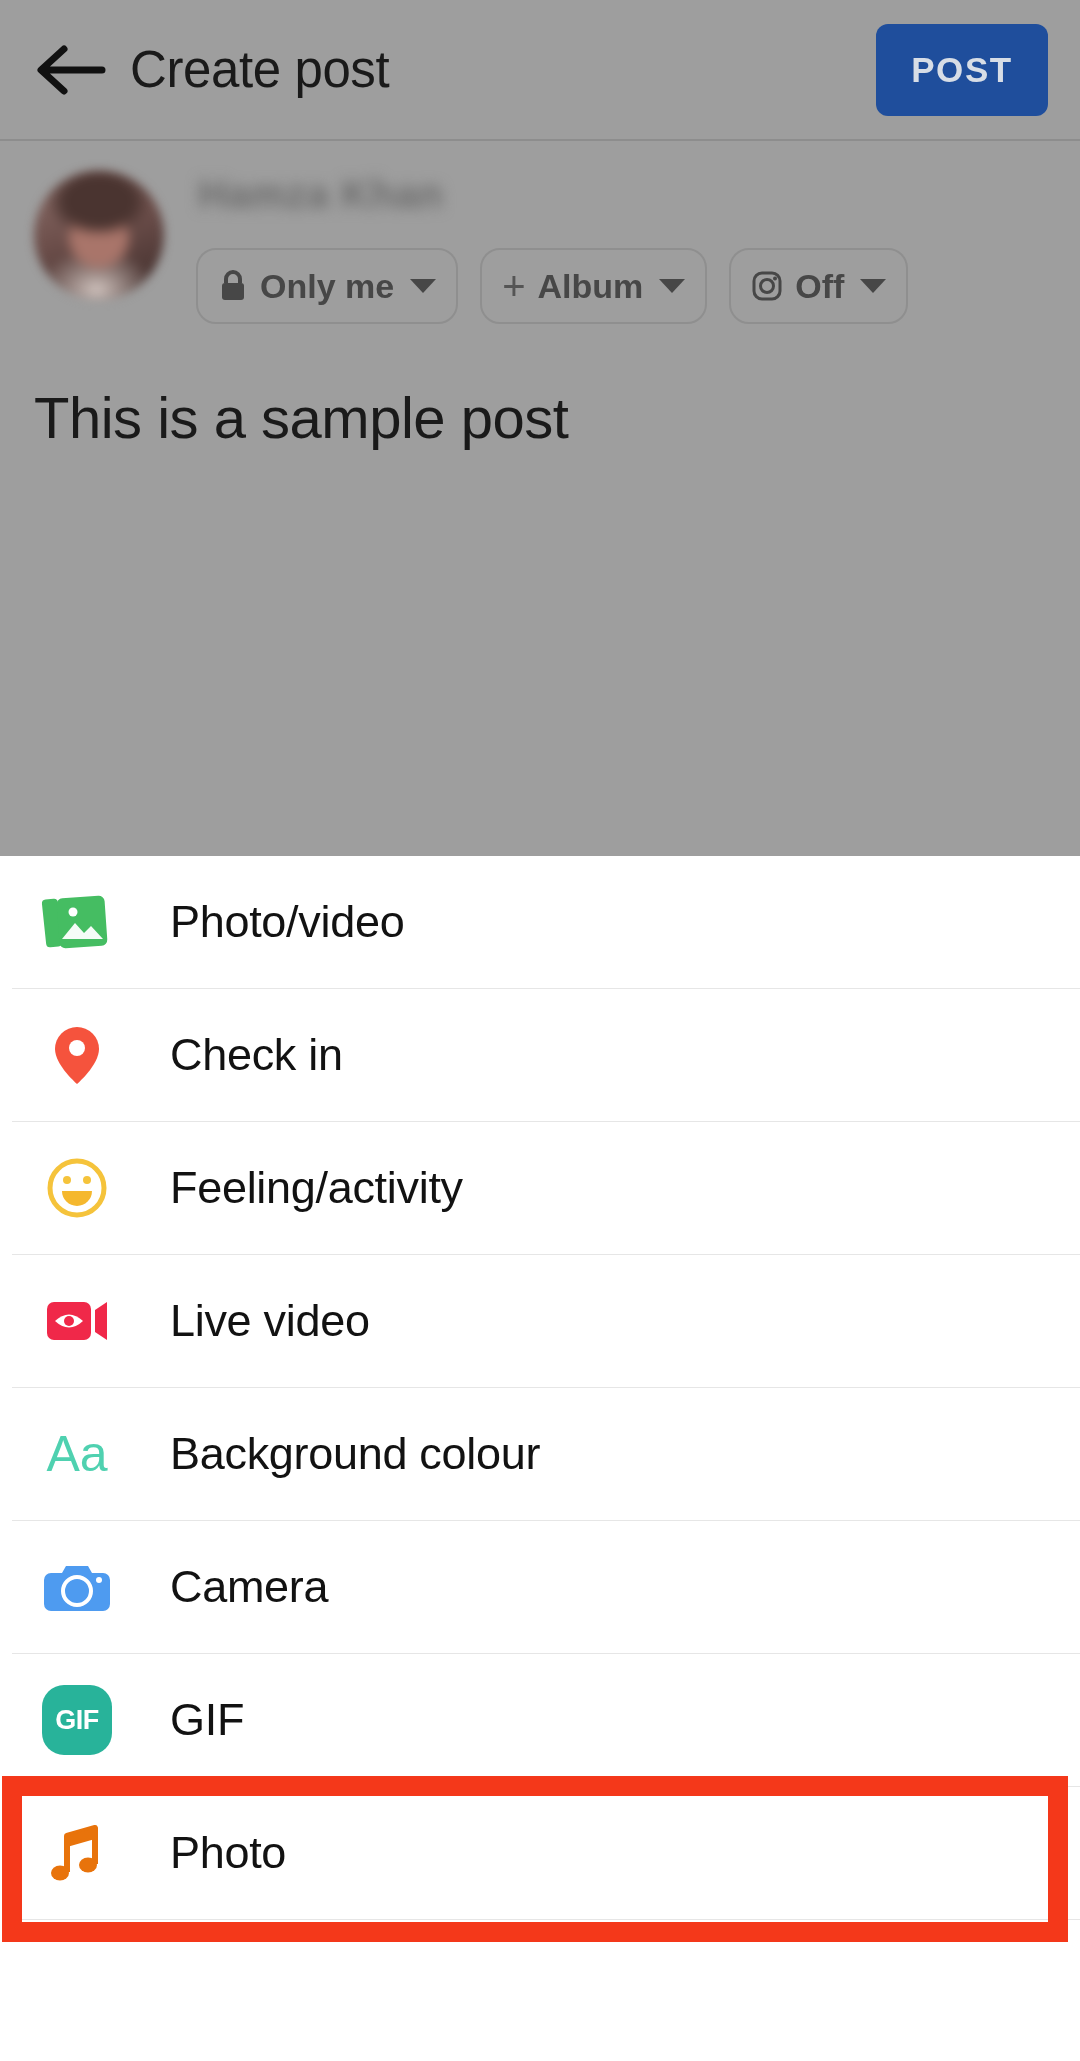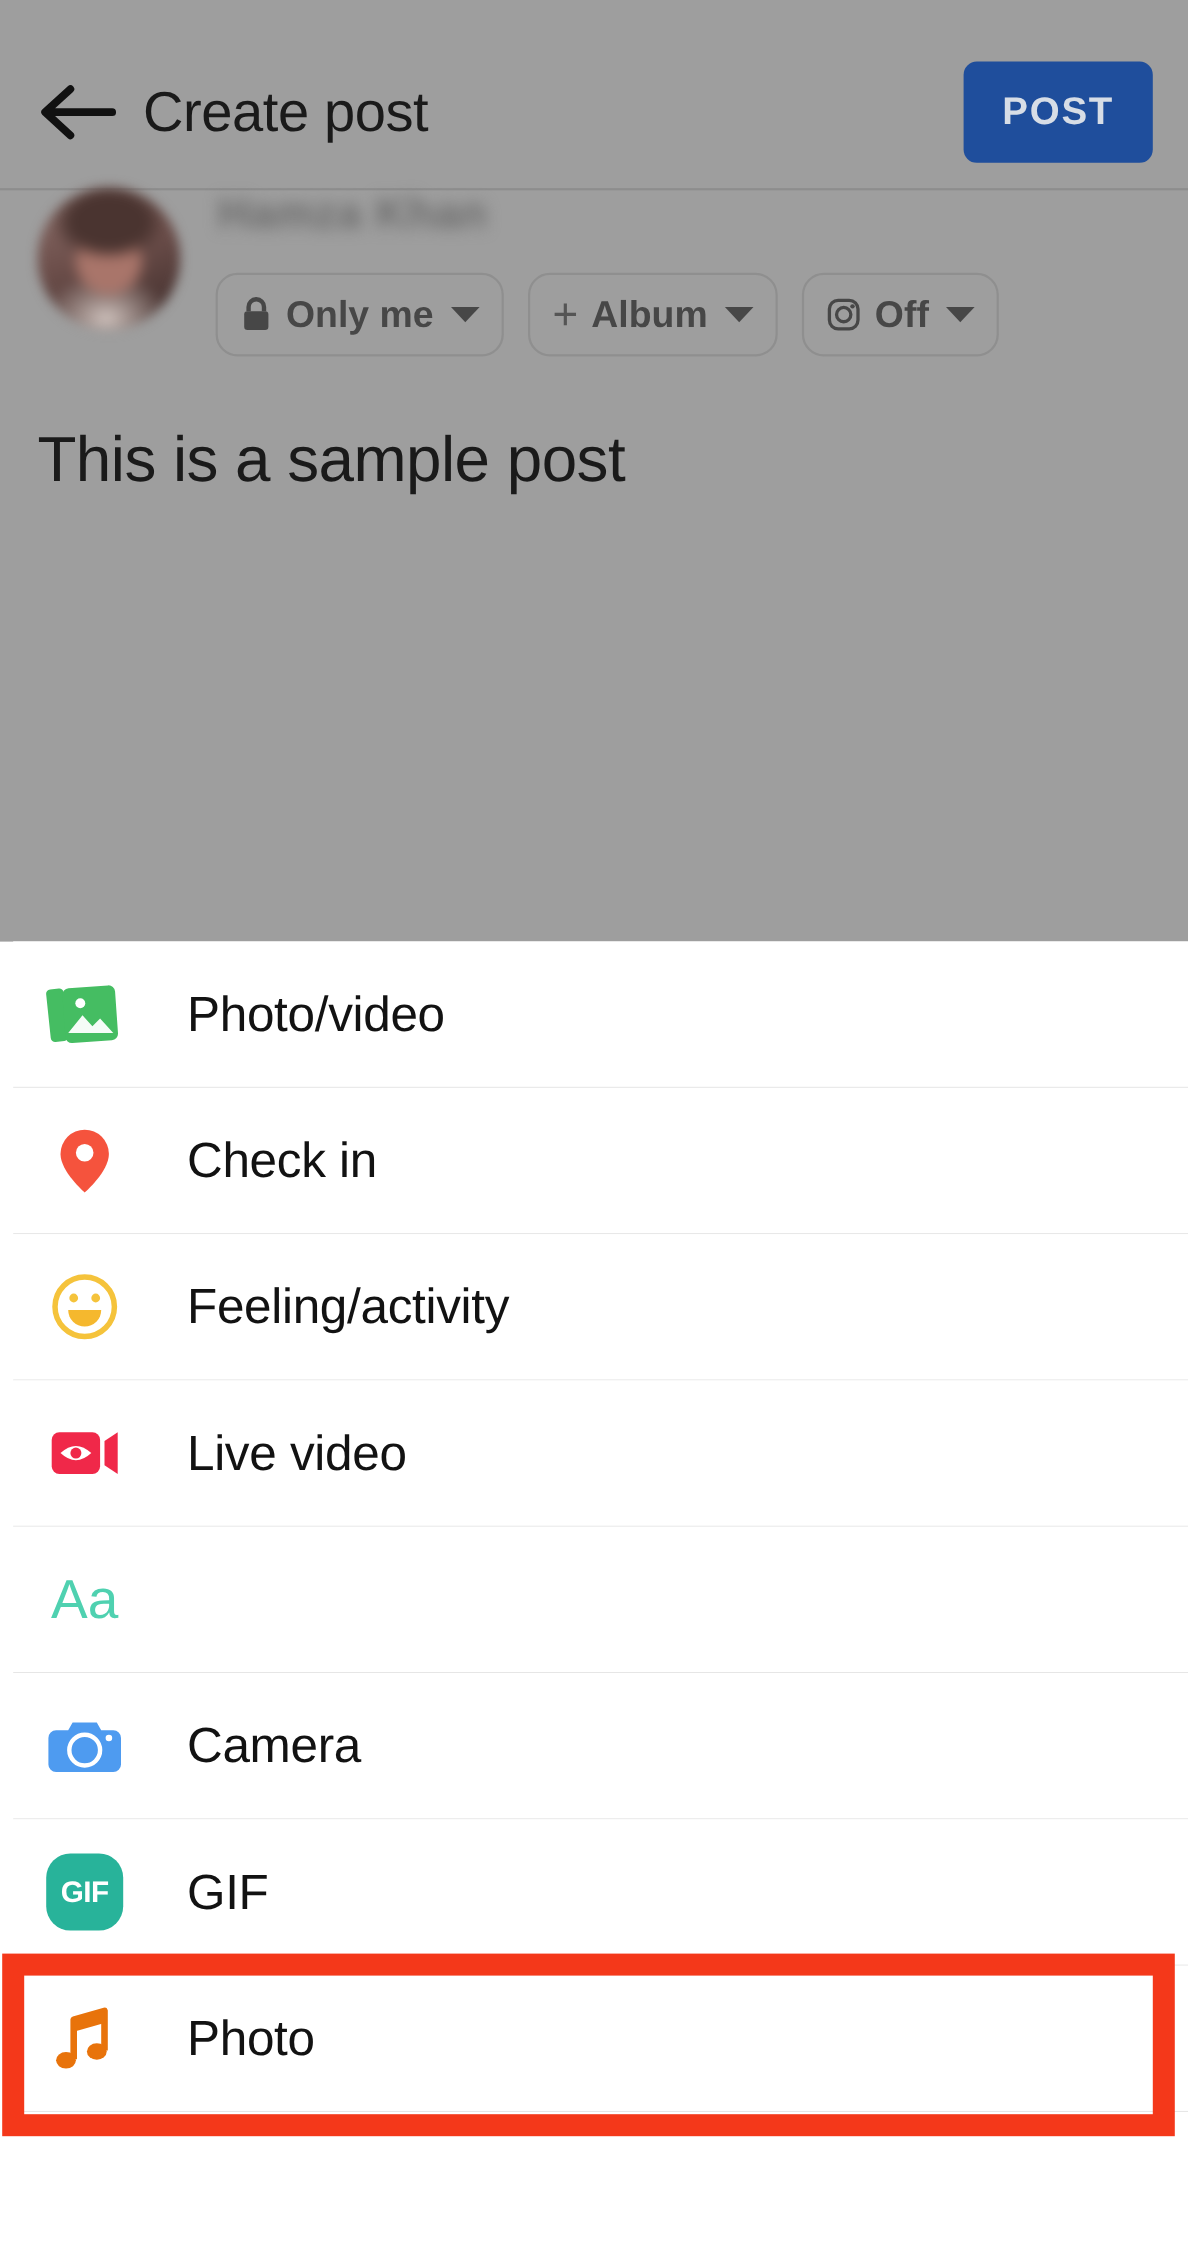--- a/index.html
+++ b/index.html
@@ -28,21 +28,20 @@
 
   
   .header {
     position: absolute;
     left: 0; top: 0;
     width: 1080px;
     height: 141px;
     border-bottom: 2px solid #8d8d8d;
     display: flex;
     align-items: center;
-    margin-top: 32px;
   }
   .back-btn {
     position: absolute;
     left: 22px; top: 28px;
     width: 96px; height: 84px;
     display: flex; align-items: center; justify-content: center;
   }
   .header-title {
     position: absolute;
     left: 130px; top: 0;
@@ -294,20 +293,21 @@
           <circle cx="28" cy="33" r="5" fill="#F02849"></circle>
         </svg>
       </span>
       <span class="row-label">Live video</span>
     </div>
 
     <div class="list-row">
       <span class="row-icon">
         <span class="aa-icon">Aa</span>
       </span>
+      <span class="row-label">Background colour</span>
     </div>
 
     <div class="list-row">
       <span class="row-icon">
         <svg width="72" height="66" viewBox="0 0 72 66">
           <path d="M25 12 L47 12 L51 19 L62 19 a7 7 0 0 1 7 7 v24 a7 7 0 0 1 -7 7 H10 a7 7 0 0 1 -7 -7 V26 a7 7 0 0 1 7 -7 h11 Z" fill="#4E9BF0"></path>
           <circle cx="36" cy="37" r="14" fill="none" stroke="#ffffff" stroke-width="4"></circle>
           <circle cx="58" cy="26" r="3" fill="#ffffff"></circle>
         </svg>
       </span>

